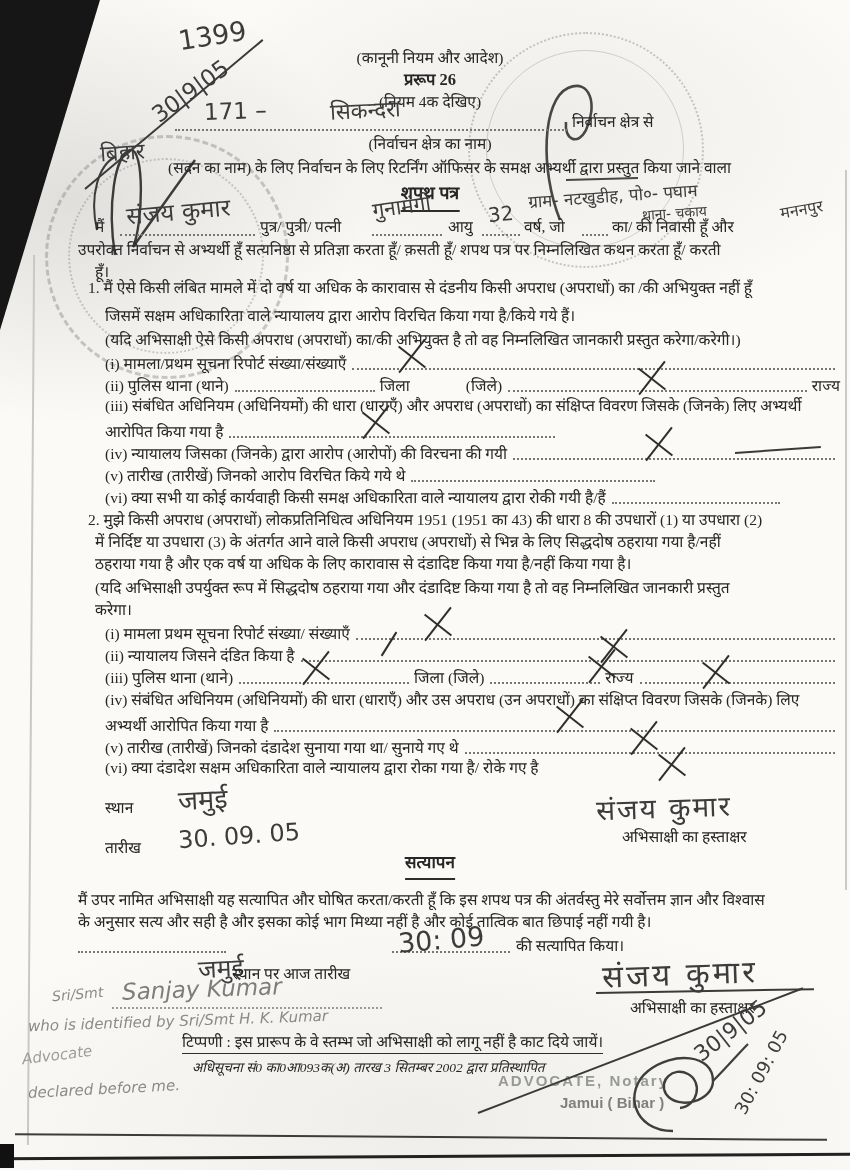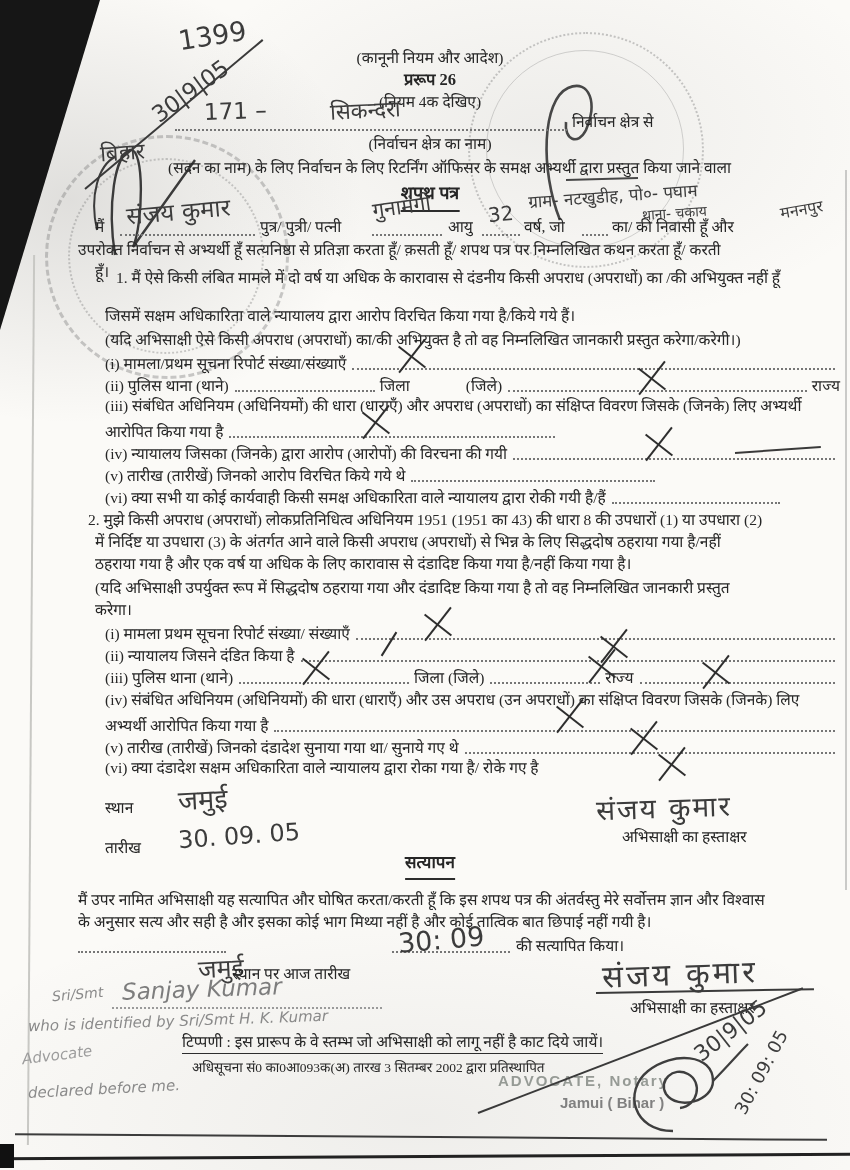--- a/index.html
+++ b/index.html
@@ -95,21 +95,21 @@
   <div class="printed abs" style="left:448px;top:217px;">आयु</div>
   <div class="dot" style="left:482px;top:233px;width:38px;"></div>
   <div class="hw abs" style="left:488px;top:202px;font-size:20px;transform:rotate(-6deg);">32</div>
   <div class="printed abs" style="left:524px;top:217px;">वर्ष, जो</div>
   <div class="dot" style="left:582px;top:233px;width:26px;"></div>
   <div class="printed abs" style="left:612px;top:217px;">का/ की निवासी हूँ और</div>
   <div class="hw abs" style="left:780px;top:198px;font-size:16px;transform:rotate(-10deg);">मननपुर</div>
   <div class="printed abs" style="left:78px;top:240px;">उपरोक्त निर्वाचन से अभ्यर्थी हूँ सत्यनिष्ठा से प्रतिज्ञा करता हूँ/ क़सती हूँ/ शपथ पत्र पर निम्नलिखित कथन करता हूँ/ करती</div>
   <div class="printed abs" style="left:95px;top:262px;">हूँ।</div>
 
-  <div class="printed abs" style="left:88px;top:268px;margin-left:28px;">1. मैं ऐसे किसी लंबित मामले में दो वर्ष या अधिक के कारावास से दंडनीय किसी अपराध (अपराधों) का /की अभियुक्त नहीं हूँ</div>
+  <div class="printed abs" style="left:88px;top:278px;">1. मैं ऐसे किसी लंबित मामले में दो वर्ष या अधिक के कारावास से दंडनीय किसी अपराध (अपराधों) का /की अभियुक्त नहीं हूँ</div>
   <div class="printed abs" style="left:105px;top:306px;">जिसमें सक्षम अधिकारिता वाले न्यायालय द्वारा आरोप विरचित किया गया है/किये गये हैं।</div>
   <div class="printed abs" style="left:105px;top:330px;">(यदि अभिसाक्षी ऐसे किसी अपराध (अपराधों) का/की अभियुक्त है तो वह निम्नलिखित जानकारी प्रस्तुत करेगा/करेगी।)</div>
 
   <div class="row" style="top:352px;">
     <span class="lbl">(i) मामला/प्रथम सूचना रिपोर्ट संख्या/संख्याएँ</span>
     <span class="fill"></span>
   </div>
   <div class="x" style="left:398px;top:340px;"></div>
 
   <div class="row" style="top:374px;">
@@ -216,21 +216,21 @@
   <div class="printed abs" style="left:630px;top:998px;">अभिसाक्षी का हस्ताक्षर</div>
 
   <div class="cursive abs" style="left:52px;top:986px;font-size:14px;transform:rotate(-5deg);">Sri/Smt</div>
   <div class="cursive abs" style="left:122px;top:976px;font-size:23px;color:#7d7d7d;transform:rotate(-2deg);">Sanjay Kumar</div>
   <div class="dot" style="left:112px;top:1006px;width:270px;border-color:#9a9a9a;"></div>
   <div class="cursive abs" style="left:28px;top:1012px;font-size:15px;transform:rotate(-2deg);">who is identified by Sri/Smt H. K. Kumar</div>
   <div class="cursive abs" style="left:22px;top:1046px;font-size:15px;transform:rotate(-7deg);color:#9c9c9c;">Advocate</div>
   <div class="cursive abs" style="left:28px;top:1080px;font-size:15px;transform:rotate(-3deg);">declared before me.</div>
 
   <div class="printed abs" style="left:182px;top:1032px;border-bottom:1.5px solid #2d2d2d;padding-bottom:2px;">टिप्पणी : इस प्रारूप के वे स्तम्भ जो अभिसाक्षी को लागू नहीं है काट दिये जायें।</div>
-  <div class="printed abs small" style="left:192px;top:1060px;">अधिसूचना सं0 का0आ093क(अ) तारख 3 सितम्बर 2002 द्वारा प्रतिस्थापित</div>
+  <div class="printed abs small" style="left:192px;top:1060px;font-style:italic;">अधिसूचना सं0 का0आ093क(अ) तारख 3 सितम्बर 2002 द्वारा प्रतिस्थापित</div>
   <div class="abs" style="left:498px;top:1072px;font-family:'Liberation Sans',sans-serif;font-weight:bold;letter-spacing:2px;font-size:15px;color:#7f857f;opacity:.8;white-space:nowrap;">ADVOCATE, Notary</div>
   <div class="abs" style="left:560px;top:1094px;font-family:'Liberation Sans',sans-serif;font-weight:bold;font-size:15px;color:#6d6d6d;opacity:.85;white-space:nowrap;">Jamui ( Bihar )</div>
   <div class="hw abs" style="left:688px;top:1018px;font-size:22px;transform:rotate(-38deg);">30|9|05</div>
   <svg class="abs" style="left:618px;top:1036px;" width="150" height="115" viewBox="0 0 150 115">
     <path d="M55,95 C15,95 5,55 30,35 C55,15 95,18 95,45 C95,65 60,75 48,58 C40,45 55,30 70,38 C85,46 80,70 62,72" fill="none" stroke="#3e3e3e" stroke-width="2.4"></path>
     <path d="M95,45 C110,30 120,18 130,8" fill="none" stroke="#3e3e3e" stroke-width="2.2"></path>
   </svg>
   <div class="hw abs" style="left:730px;top:1108px;font-size:18px;transform:rotate(-62deg);transform-origin:left top;">30: 09: 05</div>
   <div class="stroke" style="left:478px;top:1112px;width:348px;transform:rotate(-21deg);"></div>
 </div>

